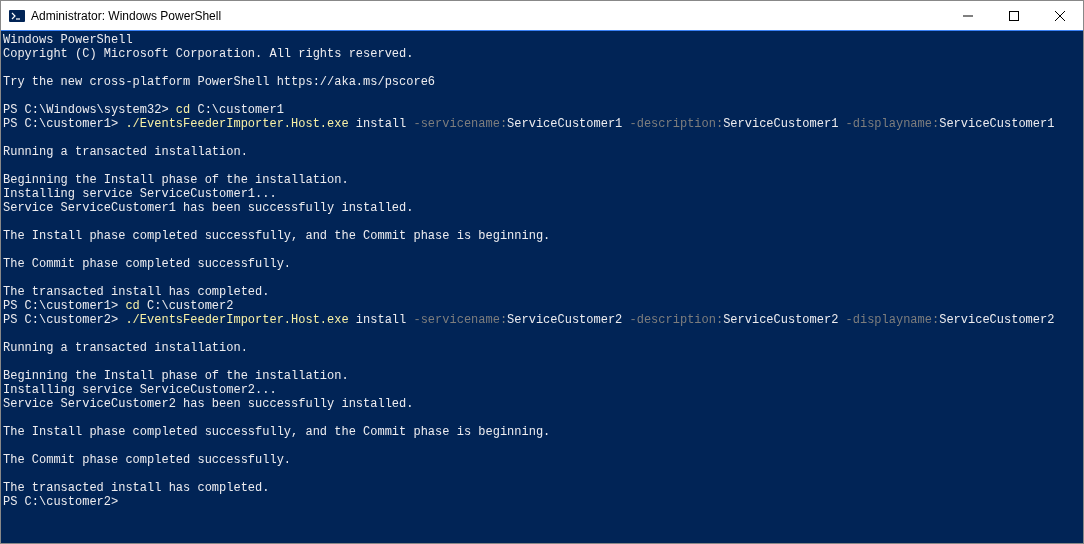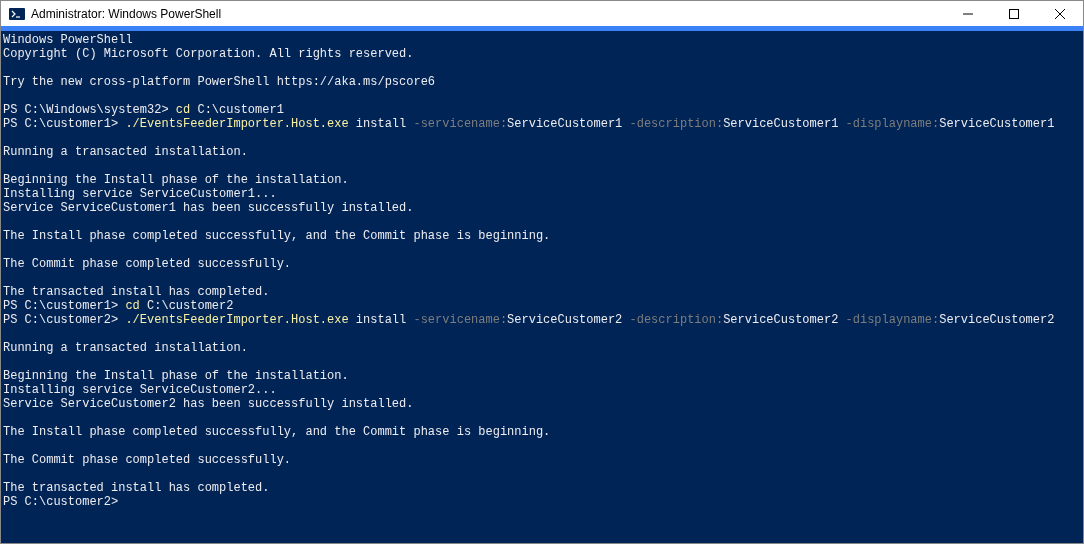--- a/index.html
+++ b/index.html
@@ -13,21 +13,21 @@
       width: 1084px;
       height: 544px;
       overflow: hidden;
       border: 1px solid #888;
     }
     .titlebar {
       height: 30px;
       background: #fff;
       display: flex;
       align-items: center;
-      border-bottom: 5px solid #3b82f6;
+      border-bottom: 1px solid #3b82f6;
     }
     .titlebar-icon {
       width: 16px;
       height: 16px;
       margin-left: 8px;
       margin-right: 6px;
       display: inline-flex;
       align-items: center;
       justify-content: center;
     }

